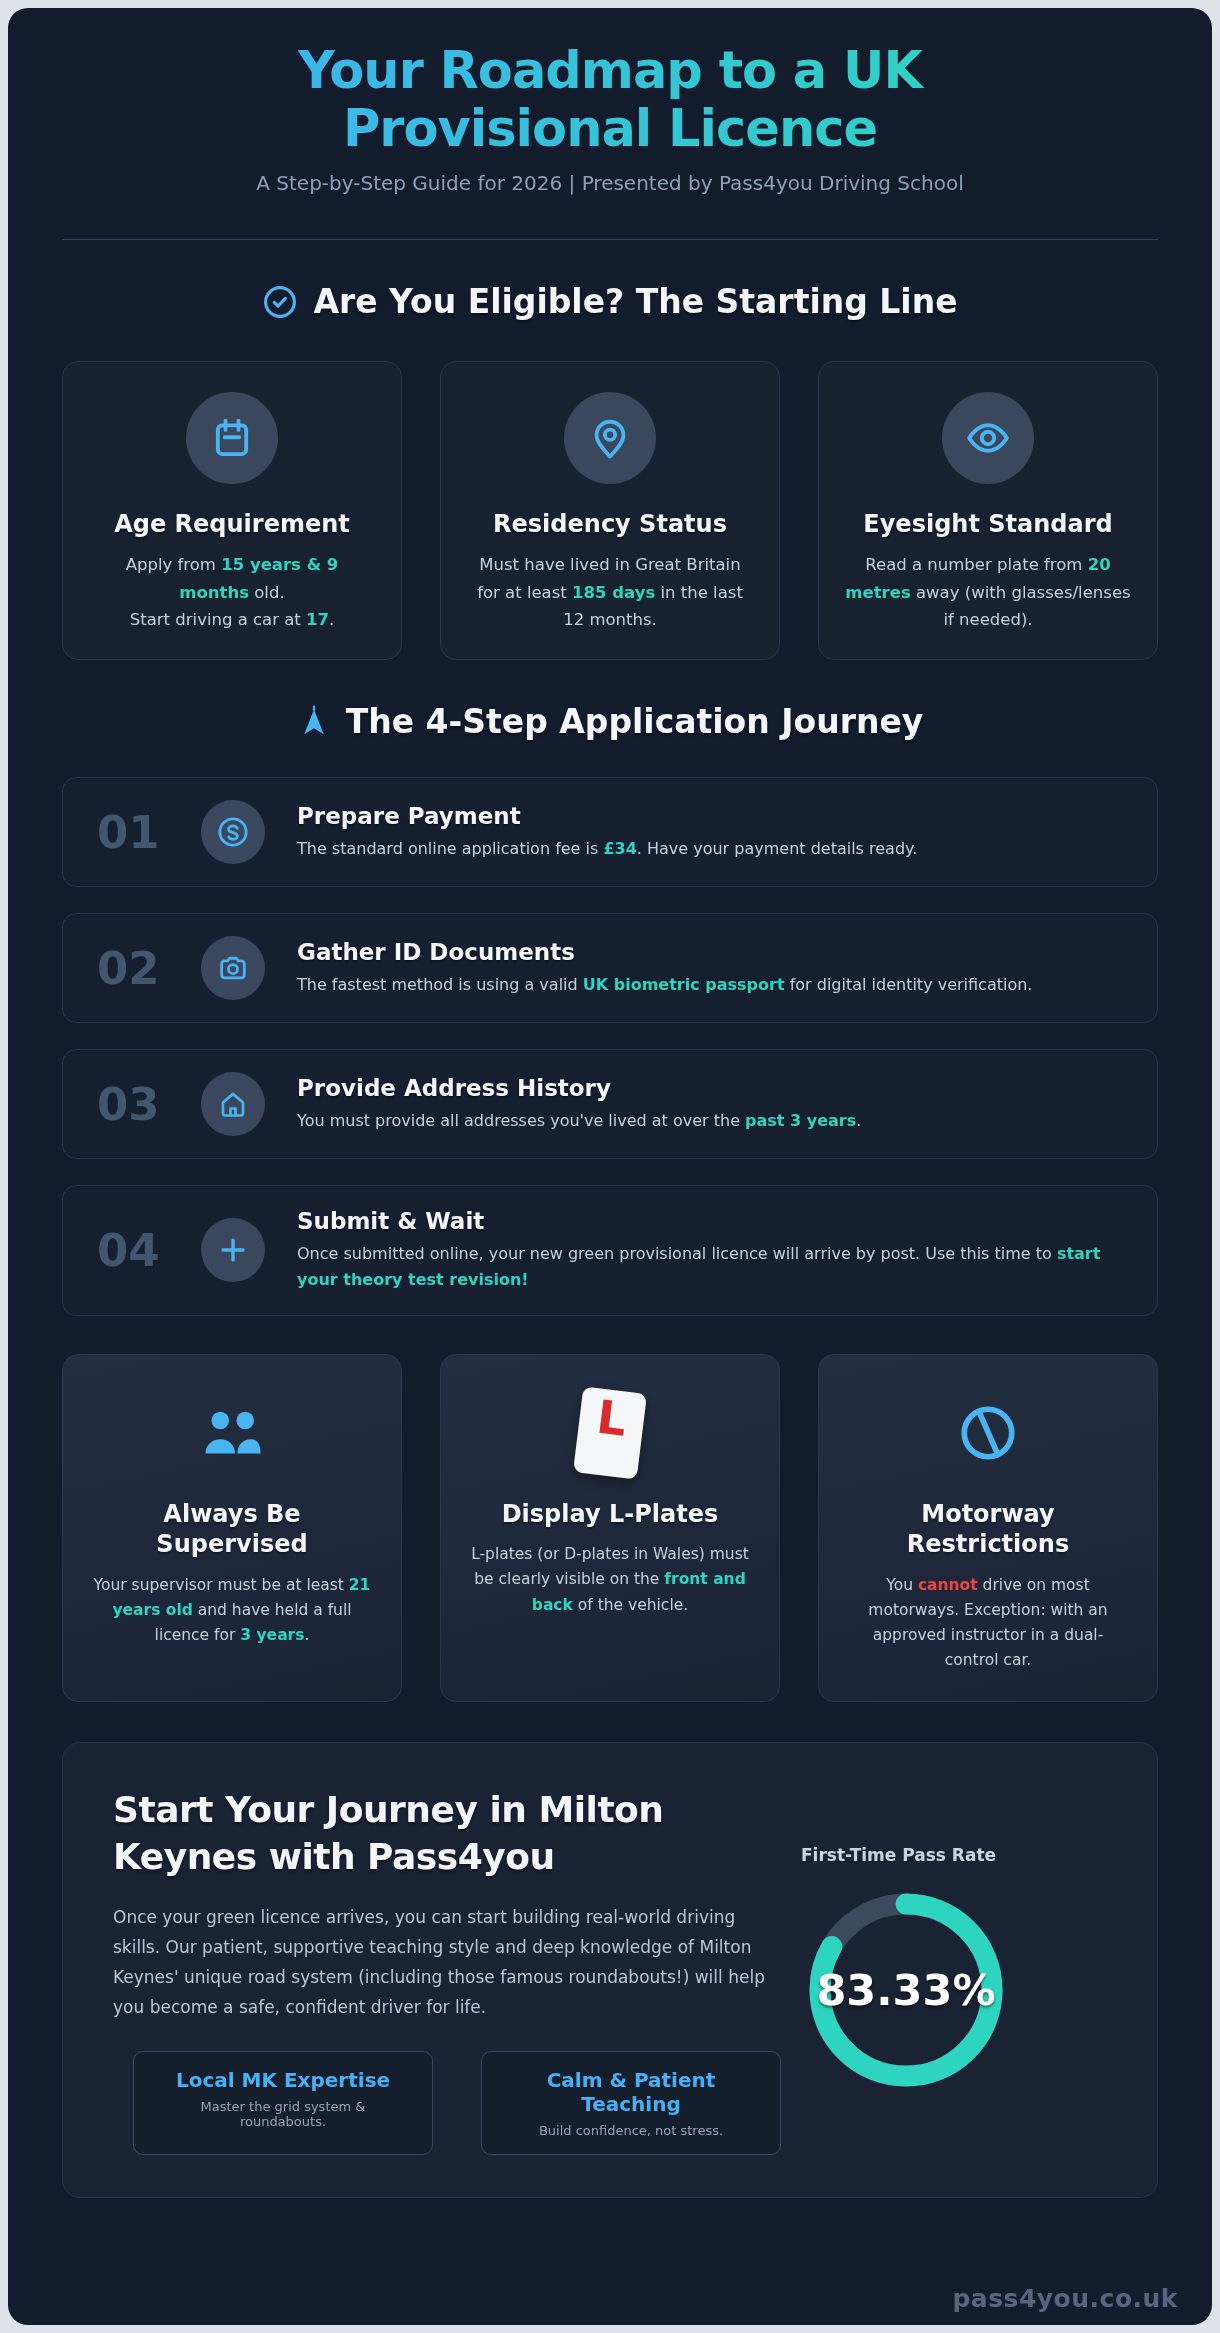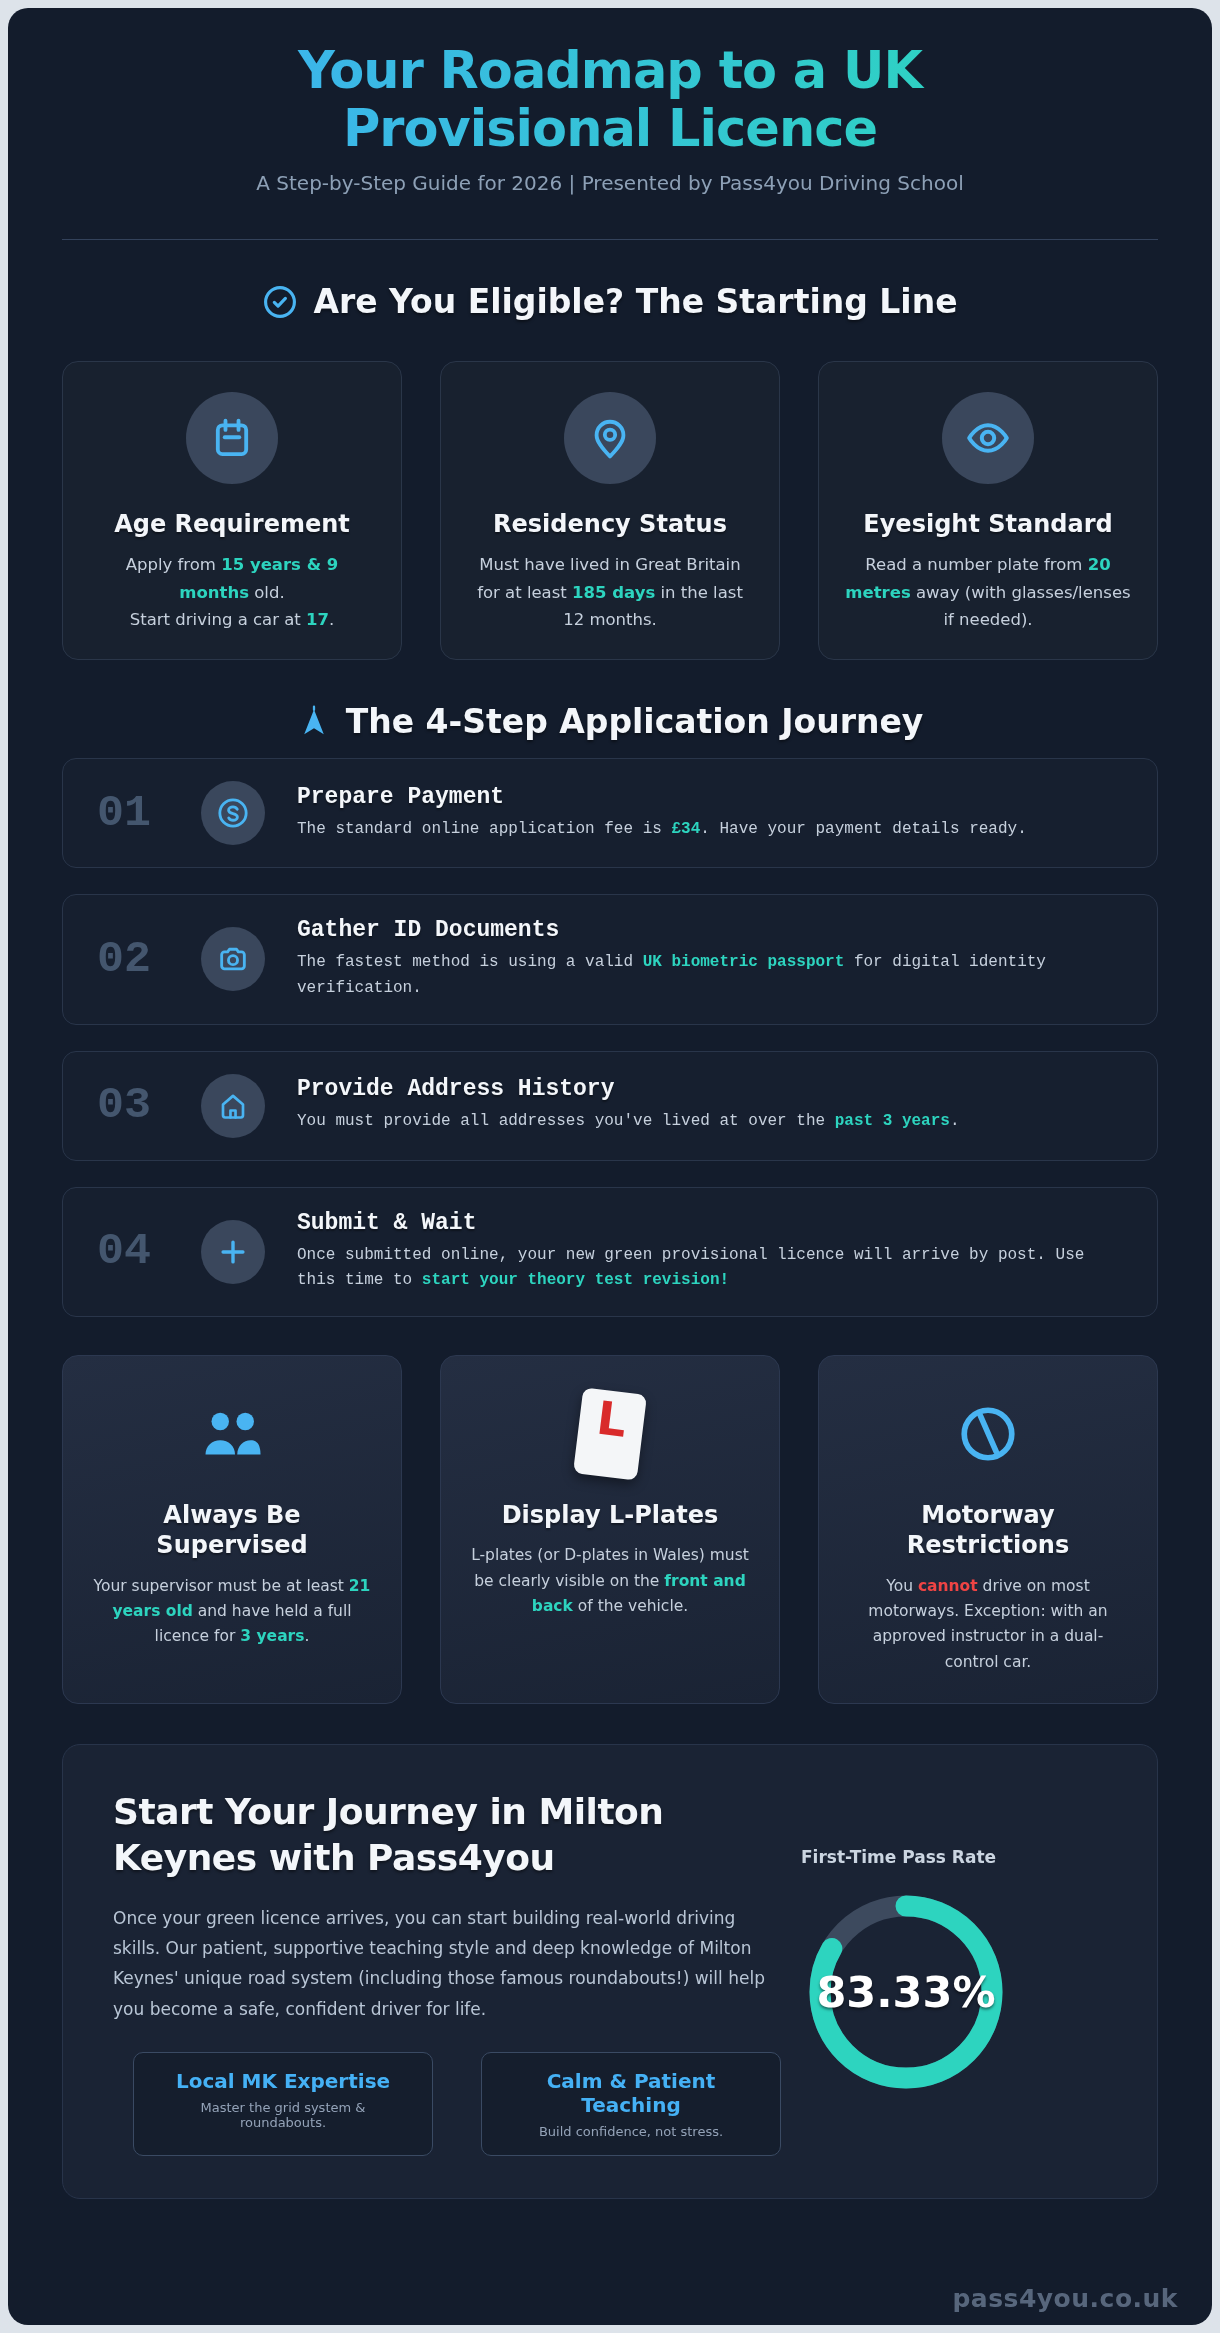--- a/index.html
+++ b/index.html
@@ -45,21 +45,21 @@
   }
   .ecard h3, .rcard h3 {
     margin-top:26px; font-size:24px; font-weight:700; color:#f3f6fa;
     text-shadow:0 2px 2px rgba(0,0,0,.4);
   }
   .rich { margin-top:13px; font-size:16.5px; line-height:1.66; color:#c6d0dd; white-space:pre-line; }
   .rich .hl { color:#2dd4bf; font-weight:700; }
   .rich .red { color:#ef4444; font-weight:700; }
 
   
-  .steps { margin-top:17px;font-family:Liberation Mono, monospace; }
+  .steps { margin-top:36px; }
   .step {
     background:#161f2f; border:1px solid #29354a; border-radius:14px;
     padding:22px 34px; display:flex; align-items:center; gap:32px; margin-bottom:26px;
     min-height:108px;
   }
   .step-num { font-size:45px; font-weight:700; color:#44566e; width:72px; flex:0 0 auto; }
   .step-icon {
     width:64px; height:64px; border-radius:50%; background:#3a475c; flex:0 0 auto;
     display:flex; align-items:center; justify-content:center;
   }

